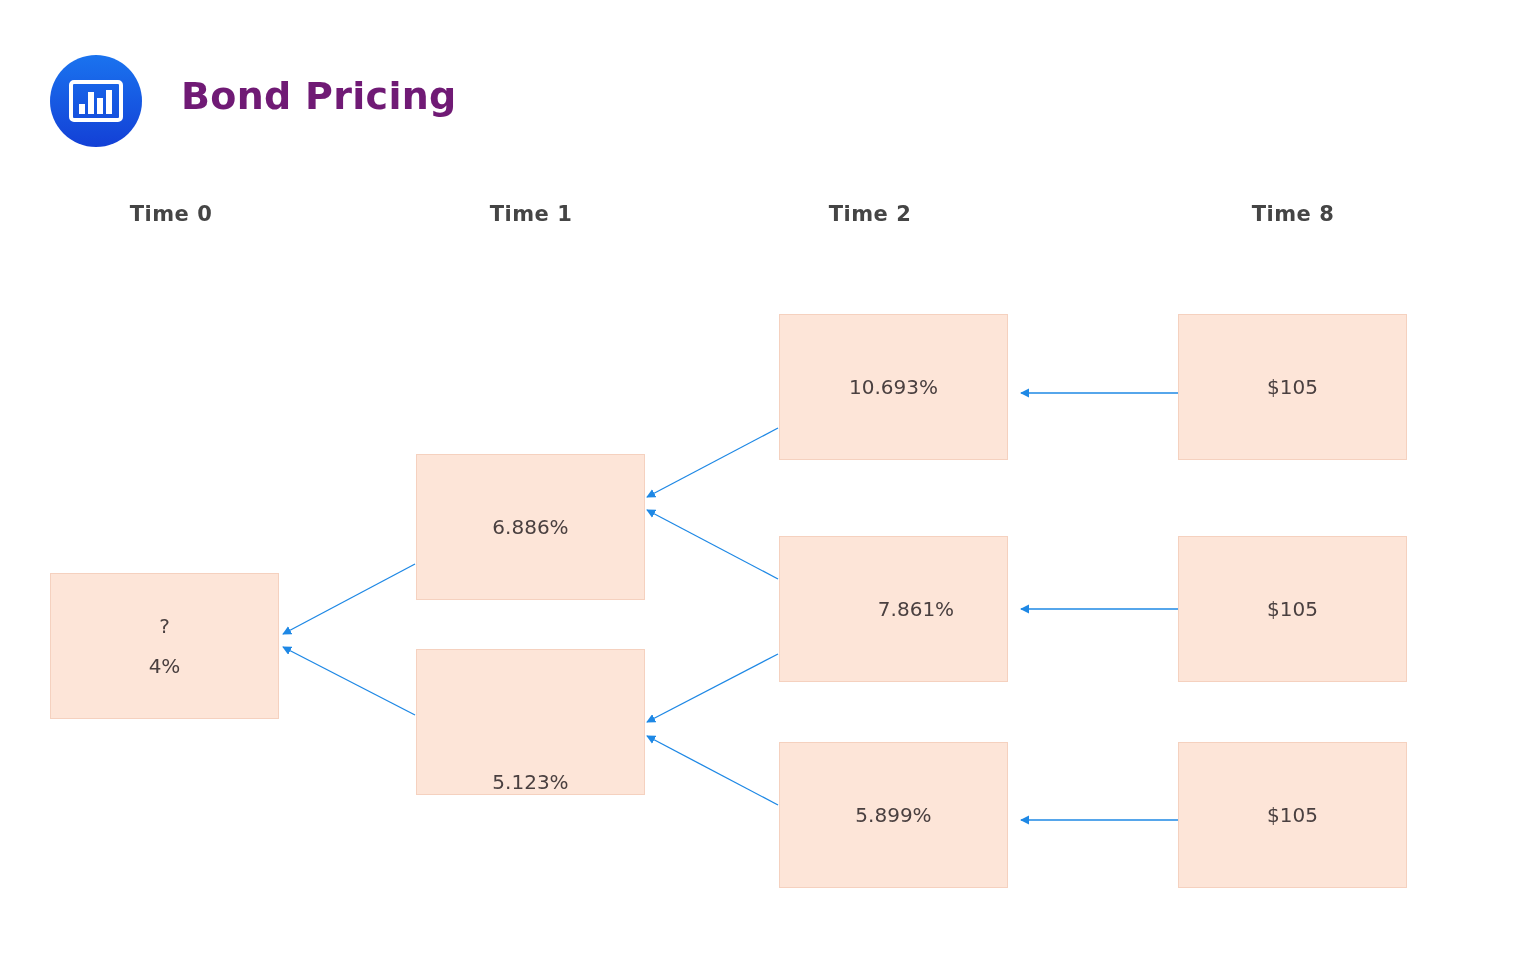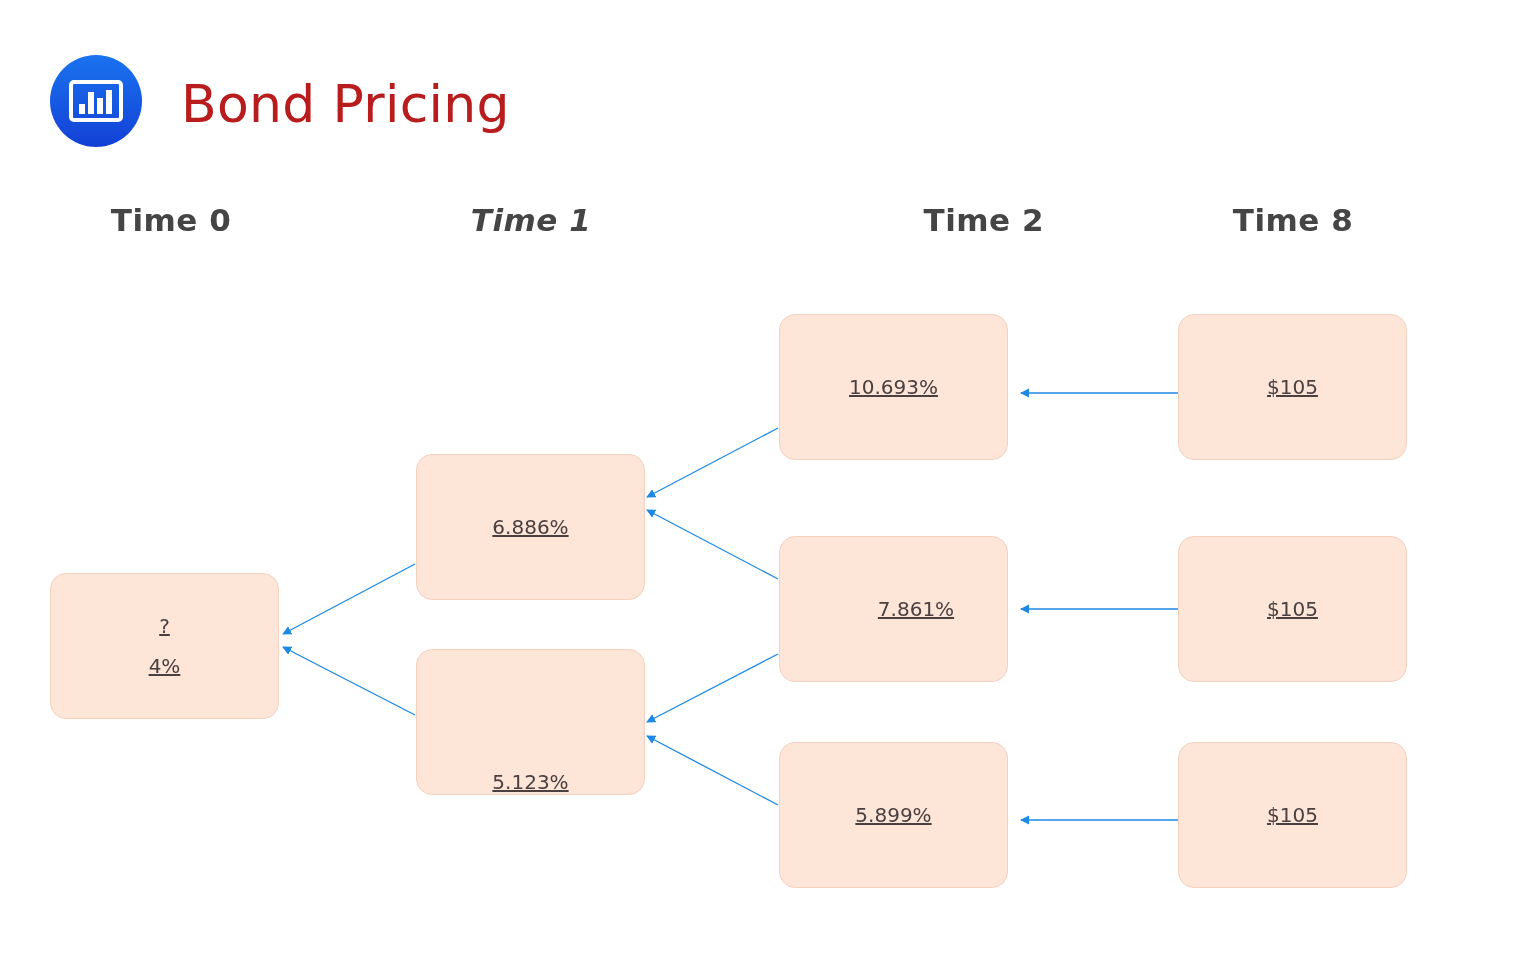--- a/index.html
+++ b/index.html
@@ -10,53 +10,53 @@
     color: #444444;
   }
   .logo {
     position: absolute; left: 50px; top: 55px; width: 92px; height: 92px;
     border-radius: 50%;
     background: linear-gradient(180deg, #1a73ef 0%, #1340d6 100%);
   }
   .logo svg { position: absolute; left: 19px; top: 25px; }
   .title {
     position: absolute; left: 181px; top: 74px;
-    font-size: 52px; font-weight: normal; color: #b91c1c; letter-spacing: 0.3px;
+    font-size: 38px; font-weight: bold; color: #701a75; letter-spacing: 0.3px;
   }
   .col-head {
-    position: absolute; top: 202px; font-size: 31px; font-weight: bold; color: #454545;
+    position: absolute; top: 202px; font-size: 21px; font-weight: bold; color: #454545;
     width: 300px; text-align: center; letter-spacing: 0.5px;
   }
   .node {
     position: absolute; width: 229px; height: 146px;
-    background: #fde5d8; border: 1px solid #f5d1bf; border-radius: 16px;
+    background: #fde5d8; border: 1px solid #f5d1bf; border-radius: 0;
     box-sizing: border-box;
     display: flex; flex-direction: column; align-items: center; justify-content: center;
-    font-size: 20px; color: #4a4040; text-decoration: underline;
+    font-size: 20px; color: #4a4040;
   }
   .node .line { line-height: 40px; }
   svg.arrows { position: absolute; left: 0; top: 0; pointer-events: none; }
 </style>
 </head>
 <body>
 
 <div class="logo">
   <svg width="54" height="42" viewBox="0 0 54 42">
     <rect x="2" y="2" width="50" height="38" rx="3" fill="none" stroke="#ffffff" stroke-width="4"></rect>
     <rect x="10" y="24" width="6" height="10" fill="#ffffff"></rect>
     <rect x="19" y="12" width="6" height="22" fill="#ffffff"></rect>
     <rect x="28" y="18" width="6" height="16" fill="#ffffff"></rect>
     <rect x="37" y="10" width="6" height="24" fill="#ffffff"></rect>
   </svg>
 </div>
 <div class="title">Bond Pricing</div>
 
 <div class="col-head" style="left:21px;">Time 0</div>
-<div class="col-head" style="left:381px;font-style:italic;">Time 1</div>
-<div class="col-head" style="left:744px;text-align:right;">Time 2</div>
+<div class="col-head" style="left:381px;">Time 1</div>
+<div class="col-head" style="left:720px;">Time 2</div>
 <div class="col-head" style="left:1143px;">Time 8</div>
 
 <svg class="arrows" width="1536" height="965">
   <defs>
     <marker id="ah" viewBox="0 0 10 10" refX="9" refY="5" markerWidth="7" markerHeight="7" orient="auto-start-reverse">
       <path d="M0,0 L10,5 L0,10 z" fill="#1e88e5"></path>
     </marker>
   </defs>
   <g stroke="#1e88e5" stroke-width="1.3" fill="none">
 

